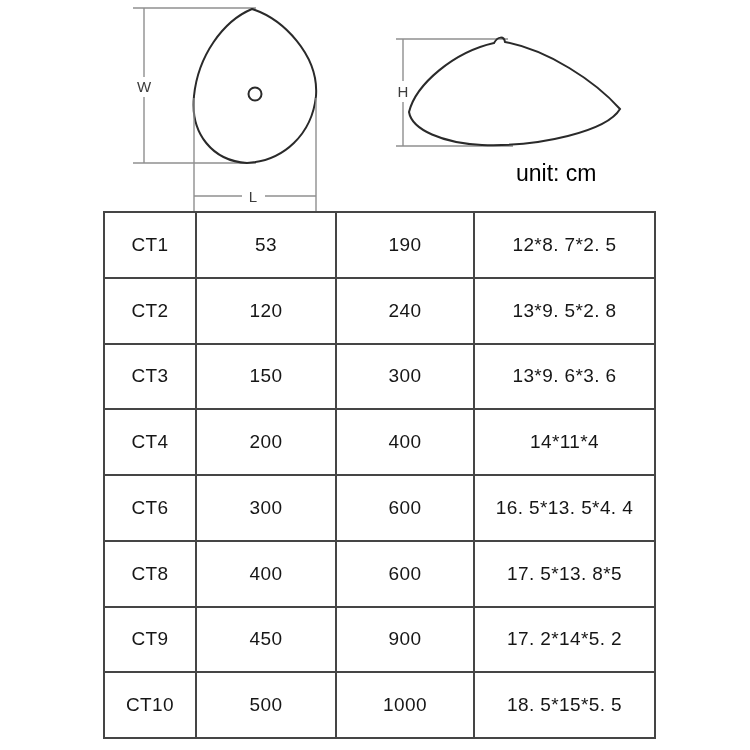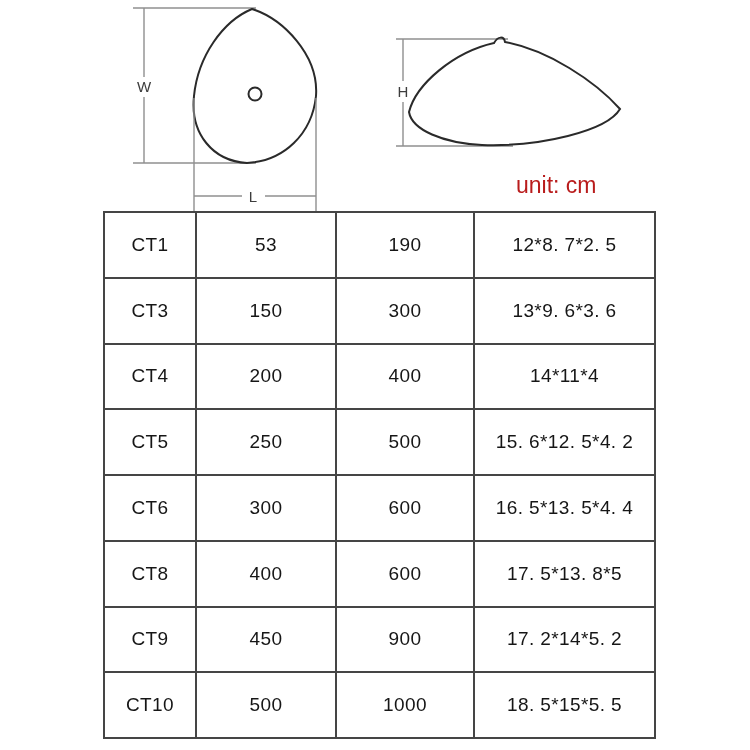--- a/index.html
+++ b/index.html
@@ -16,23 +16,23 @@
     overflow: hidden;
   }
   .diagram-svg {
     position: absolute;
     left: 0;
     top: 0;
   }
   .unit-label {
     position: absolute;
     left: 516px;
-    top: 172px;
+    top: 160px;
     font-size: 23px;
-    color: #b91c1c;
+    color: #000000;
     white-space: nowrap;
   }
   .spec-table {
     position: absolute;
     left: 103px;
     top: 211px;
     width: 551px;
     height: 528px;
     border-collapse: collapse;
     table-layout: fixed;
@@ -102,36 +102,36 @@
       <col style="width:181px">
     </colgroup>
     <tbody id="table-body">
         <tr>
           <td>CT1</td>
           <td>53</td>
           <td>190</td>
           <td>12*8. 7*2. 5</td>
         </tr>
         <tr>
+          <td>CT2</td>
+          <td>120</td>
+          <td>240</td>
+          <td>13*9. 5*2. 8</td>
+        </tr>
+        <tr>
           <td>CT3</td>
           <td>150</td>
           <td>300</td>
           <td>13*9. 6*3. 6</td>
         </tr>
         <tr>
           <td>CT4</td>
           <td>200</td>
           <td>400</td>
           <td>14*11*4</td>
-        </tr>
-        <tr>
-          <td>CT5</td>
-          <td>250</td>
-          <td>500</td>
-          <td>15. 6*12. 5*4. 2</td>
         </tr>
         <tr>
           <td>CT6</td>
           <td>300</td>
           <td>600</td>
           <td>16. 5*13. 5*4. 4</td>
         </tr>
         <tr>
           <td>CT8</td>
           <td>400</td>

